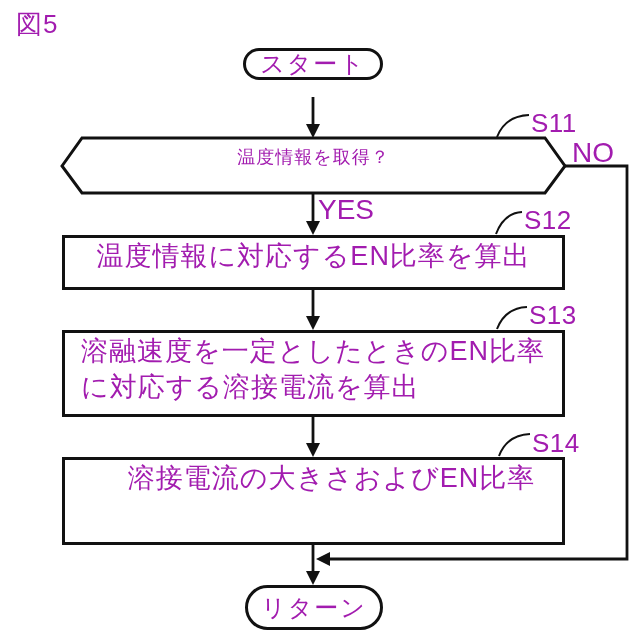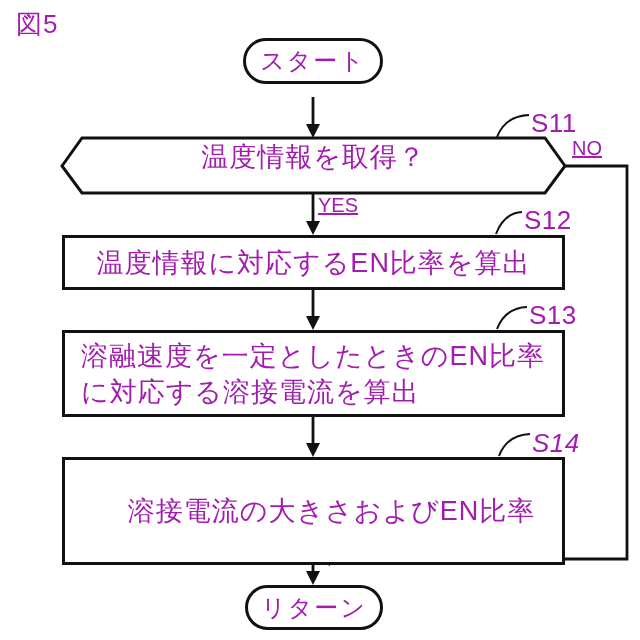--- a/index.html
+++ b/index.html
@@ -35,65 +35,63 @@
     box-sizing: border-box;
     border: 3px solid #111111;
     border-radius: 23px;
     background: #ffffff;
     display: flex;
     align-items: center;
     justify-content: center;
     font-size: 24px;
     letter-spacing: 2px;
   }
-  .terminal.start { left: 243px; top: 38px; width: 140px; height: 46px; }
+  .terminal.start { left: 243px; top: 48px; width: 140px; height: 32px; }
   .terminal.return { left: 245px; top: 585px; width: 138px; height: 45px; }
   .process {
     position: absolute;
     box-sizing: border-box;
     left: 62px;
     width: 503px;
     border: 3px solid #111111;
     background: #ffffff;
     display: flex;
     flex-direction: column;
     align-items: center;
-    justify-content: center;
     font-size: 27px;
     line-height: 36px;
     letter-spacing: 1px;
   }
   .process.s12 { top: 235px; height: 55px; }
   .process.s13 { top: 330px; height: 87px; align-items: flex-start; padding-left: 16px; }
-  .process.s14 { top: 457px; height: 108px; padding-left: 36px; }
+  .process.s14 { top: 457px; height: 88px; padding-left: 36px; }
   .decision-text {
     position: absolute;
     left: 62px;
     top: 138px;
     width: 503px;
     height: 38px;
     display: flex;
     align-items: center;
     justify-content: center;
-    font-size: 27px;
+    font-size: 18px;
     letter-spacing: 1px;
   }
   .step-label {
     position: absolute;
     font-size: 26px;
     letter-spacing: 0.5px;
   }
   .step-label.s11 { left: 531px; top: 108px; text-align: right; }
   .step-label.s12 { left: 524px; top: 205px; }
   .step-label.s13 { left: 529px; top: 300px; }
-  .step-label.s14 { left: 532px; top: 428px; font-style: italic; }
+  .step-label.s14 { left: 532px; top: 428px; }
   .branch-label {
     position: absolute;
-    font-size: 20px;
-    text-decoration: underline;
+    font-size: 28px;
   }
   .branch-label.yes { left: 318px; top: 194px; }
   .branch-label.no  { left: 572px; top: 137px; }
 </style>
 </head>
 <body>
 
 <div id="page">
 
   <svg id="wires" viewBox="0 0 640 640" xmlns="http://www.w3.org/2000/svg">

